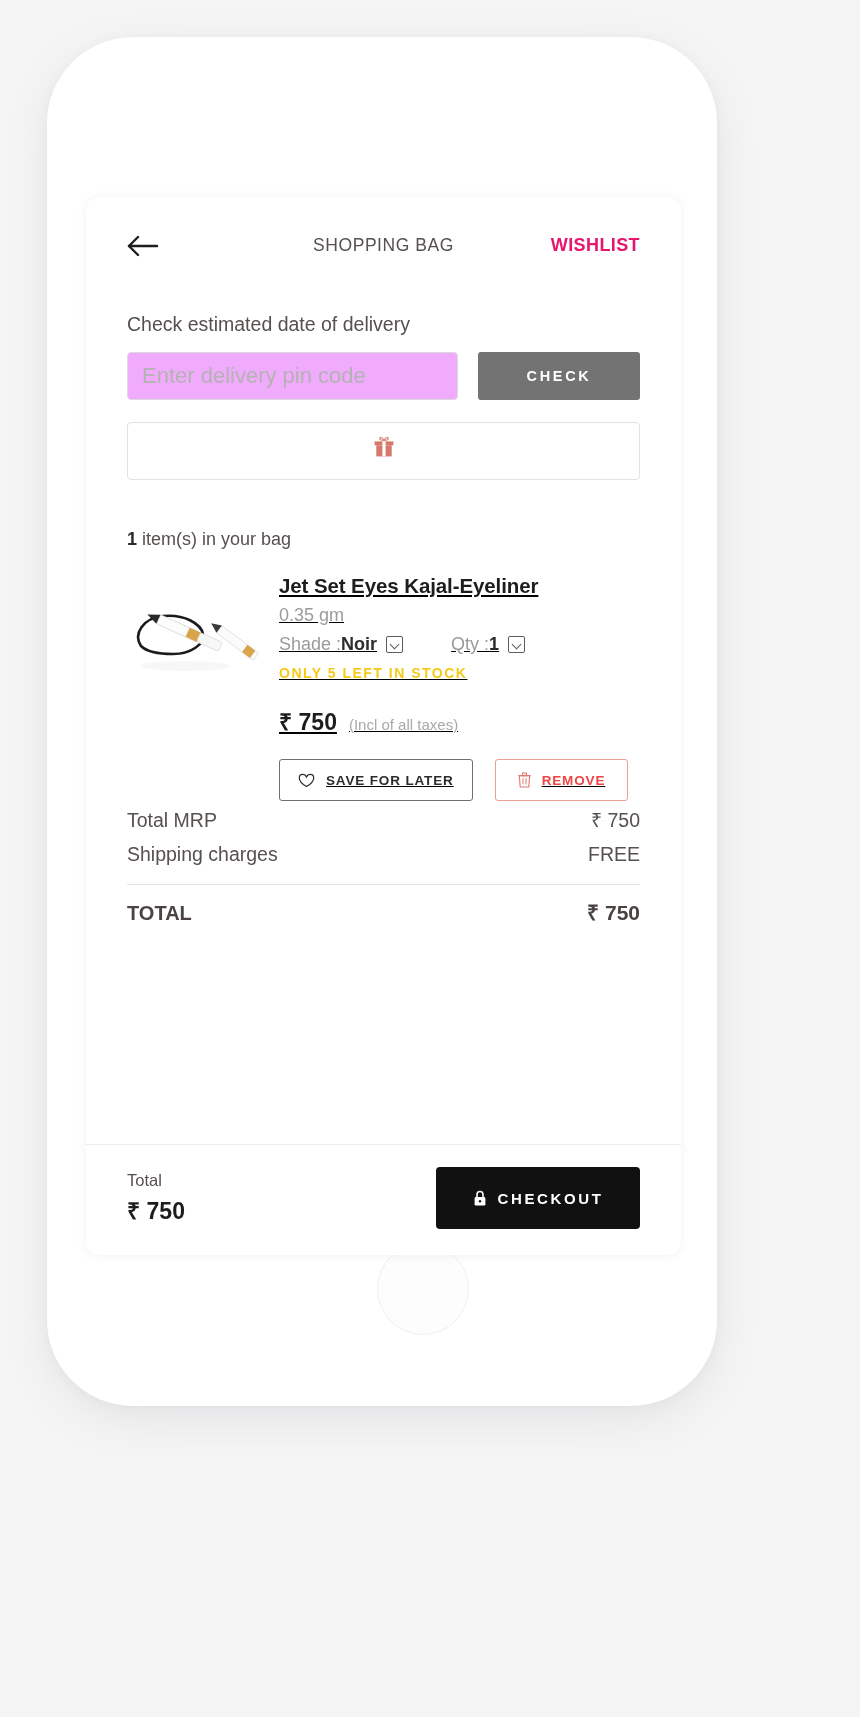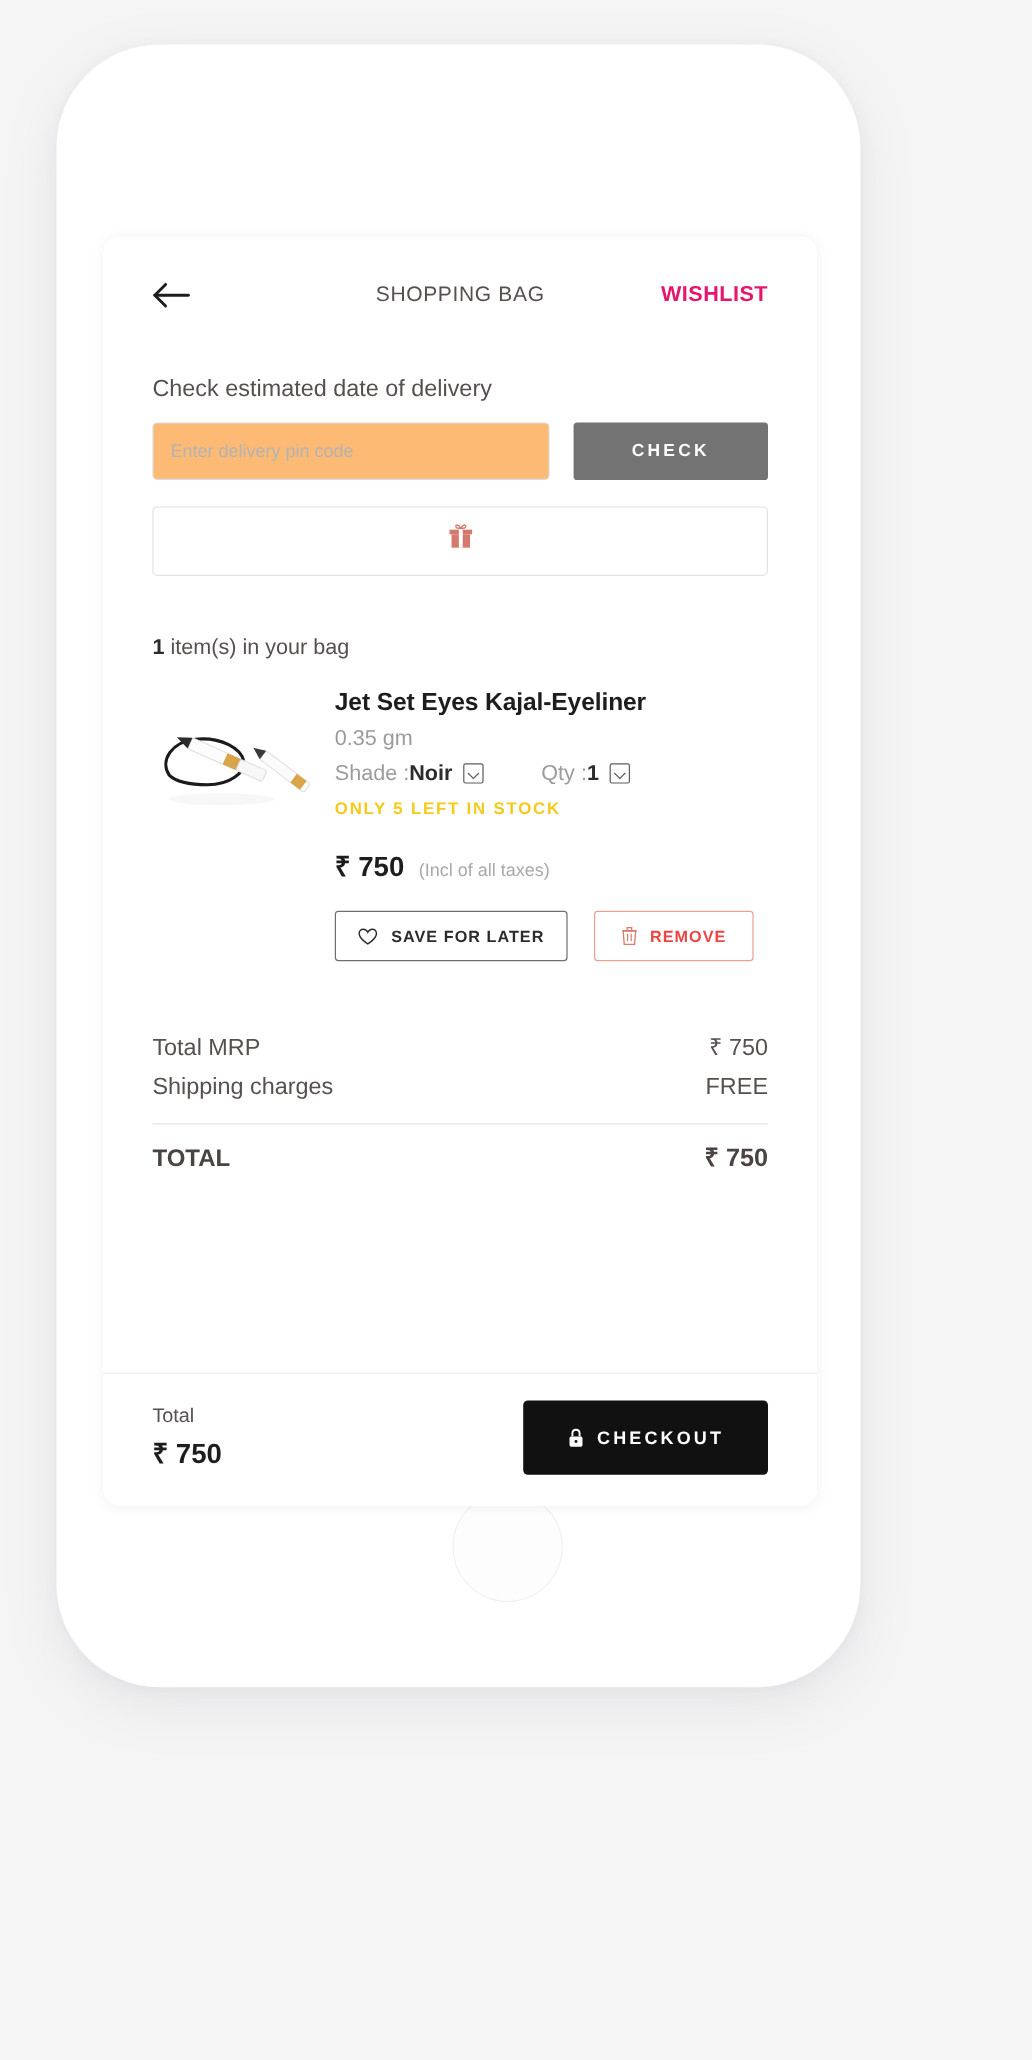--- a/index.html
+++ b/index.html
@@ -80,24 +80,24 @@
     color:#56504f;
     padding-top:19px;
   }
   .pin-row { display:flex; gap:20px; margin-top:16px; }
   .pin-input {
     flex:1 1 auto;
     height:48px;
     border:1px solid #dcdcdc;
     border-radius:4px;
     padding:0 14px;
-    font-size:15px;
+    font-size:22px;
     font-family:inherit;
     color:#56504f;
-    background:#fdba74;
+    background:#f0abfc;
     outline:none;
   }
   .pin-input::placeholder { color:#b4b2b2; }
   .check-btn {
     flex:0 0 162px;
     height:48px;
     background:#737373;
     color:#ffffff;
     border:none;
     border-radius:3px;
@@ -122,21 +122,21 @@
 
   
   .item-count {
     margin-top:49px;
     font-size:18px;
     color:#56504f;
   }
   .item-count b { color:#2c2c2c; font-weight:bold; }
 
   
-  .product { display:flex; margin-top:24px; }
+  .product { display:flex; margin-top:24px;text-decoration:underline; }
   .thumb { flex:0 0 152px; height:110px; position:relative; }
   .thumb svg { width:152px; height:110px; display:block; }
   .pinfo { flex:1 1 auto; padding-left:0; }
   .pname {
     font-size:20.5px;
     font-weight:bold;
     color:#1d1d1d;
     letter-spacing:-.1px;
   }
   .pvariant { font-size:18px; color:#9b9b9b; margin-top:7px; }
@@ -202,21 +202,21 @@
     cursor:pointer;
   }
   .btn-outline.danger {
     border-color:#e8a194;
     color:#ef4444;
     padding:0 22px;
   }
   .btn-outline svg { display:block; flex:0 0 auto; }
 
   
-  .summary { margin-top:52px; }
+  .summary { }
   .srow {
     display:flex;
     justify-content:space-between;
     align-items:baseline;
     font-size:19.5px;
     color:#56504f;
     padding:5px 0;
   }
   .divider { height:1px; background:#e4e4e4; margin:13px 0 5px; }
   .srow.total { font-weight:bold; color:#4a4342; font-size:20px; padding-top:8px; }

